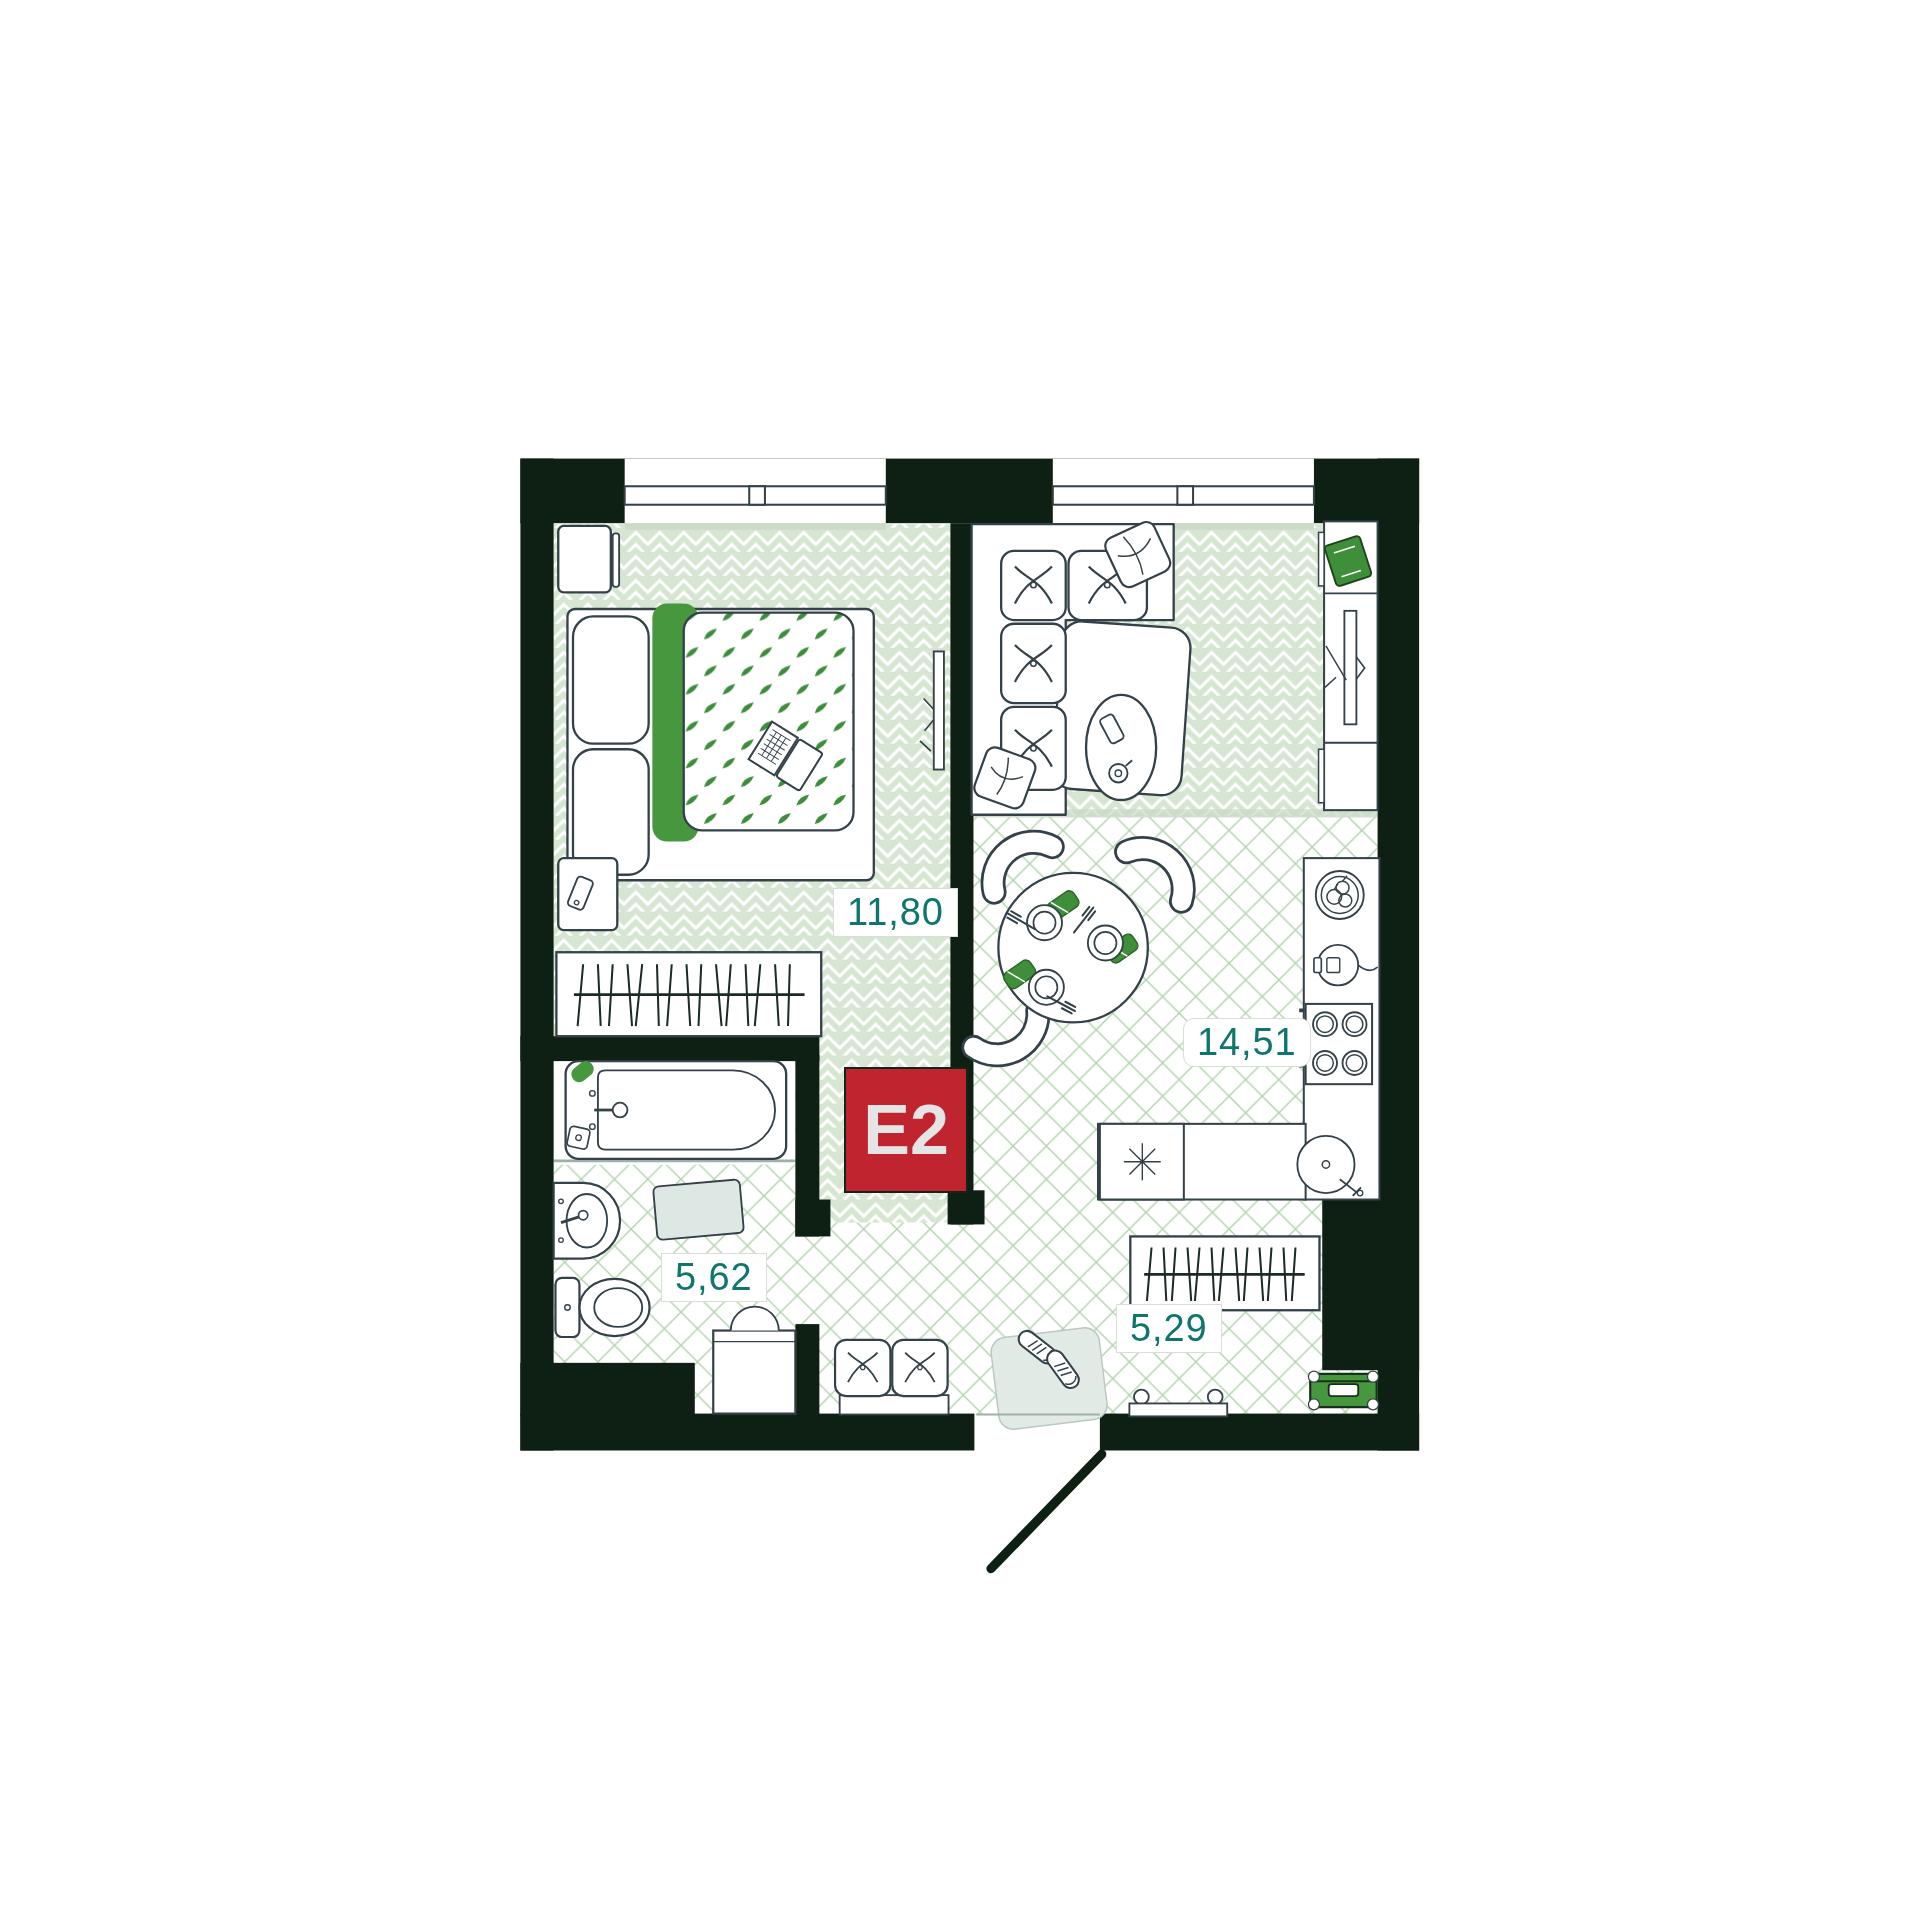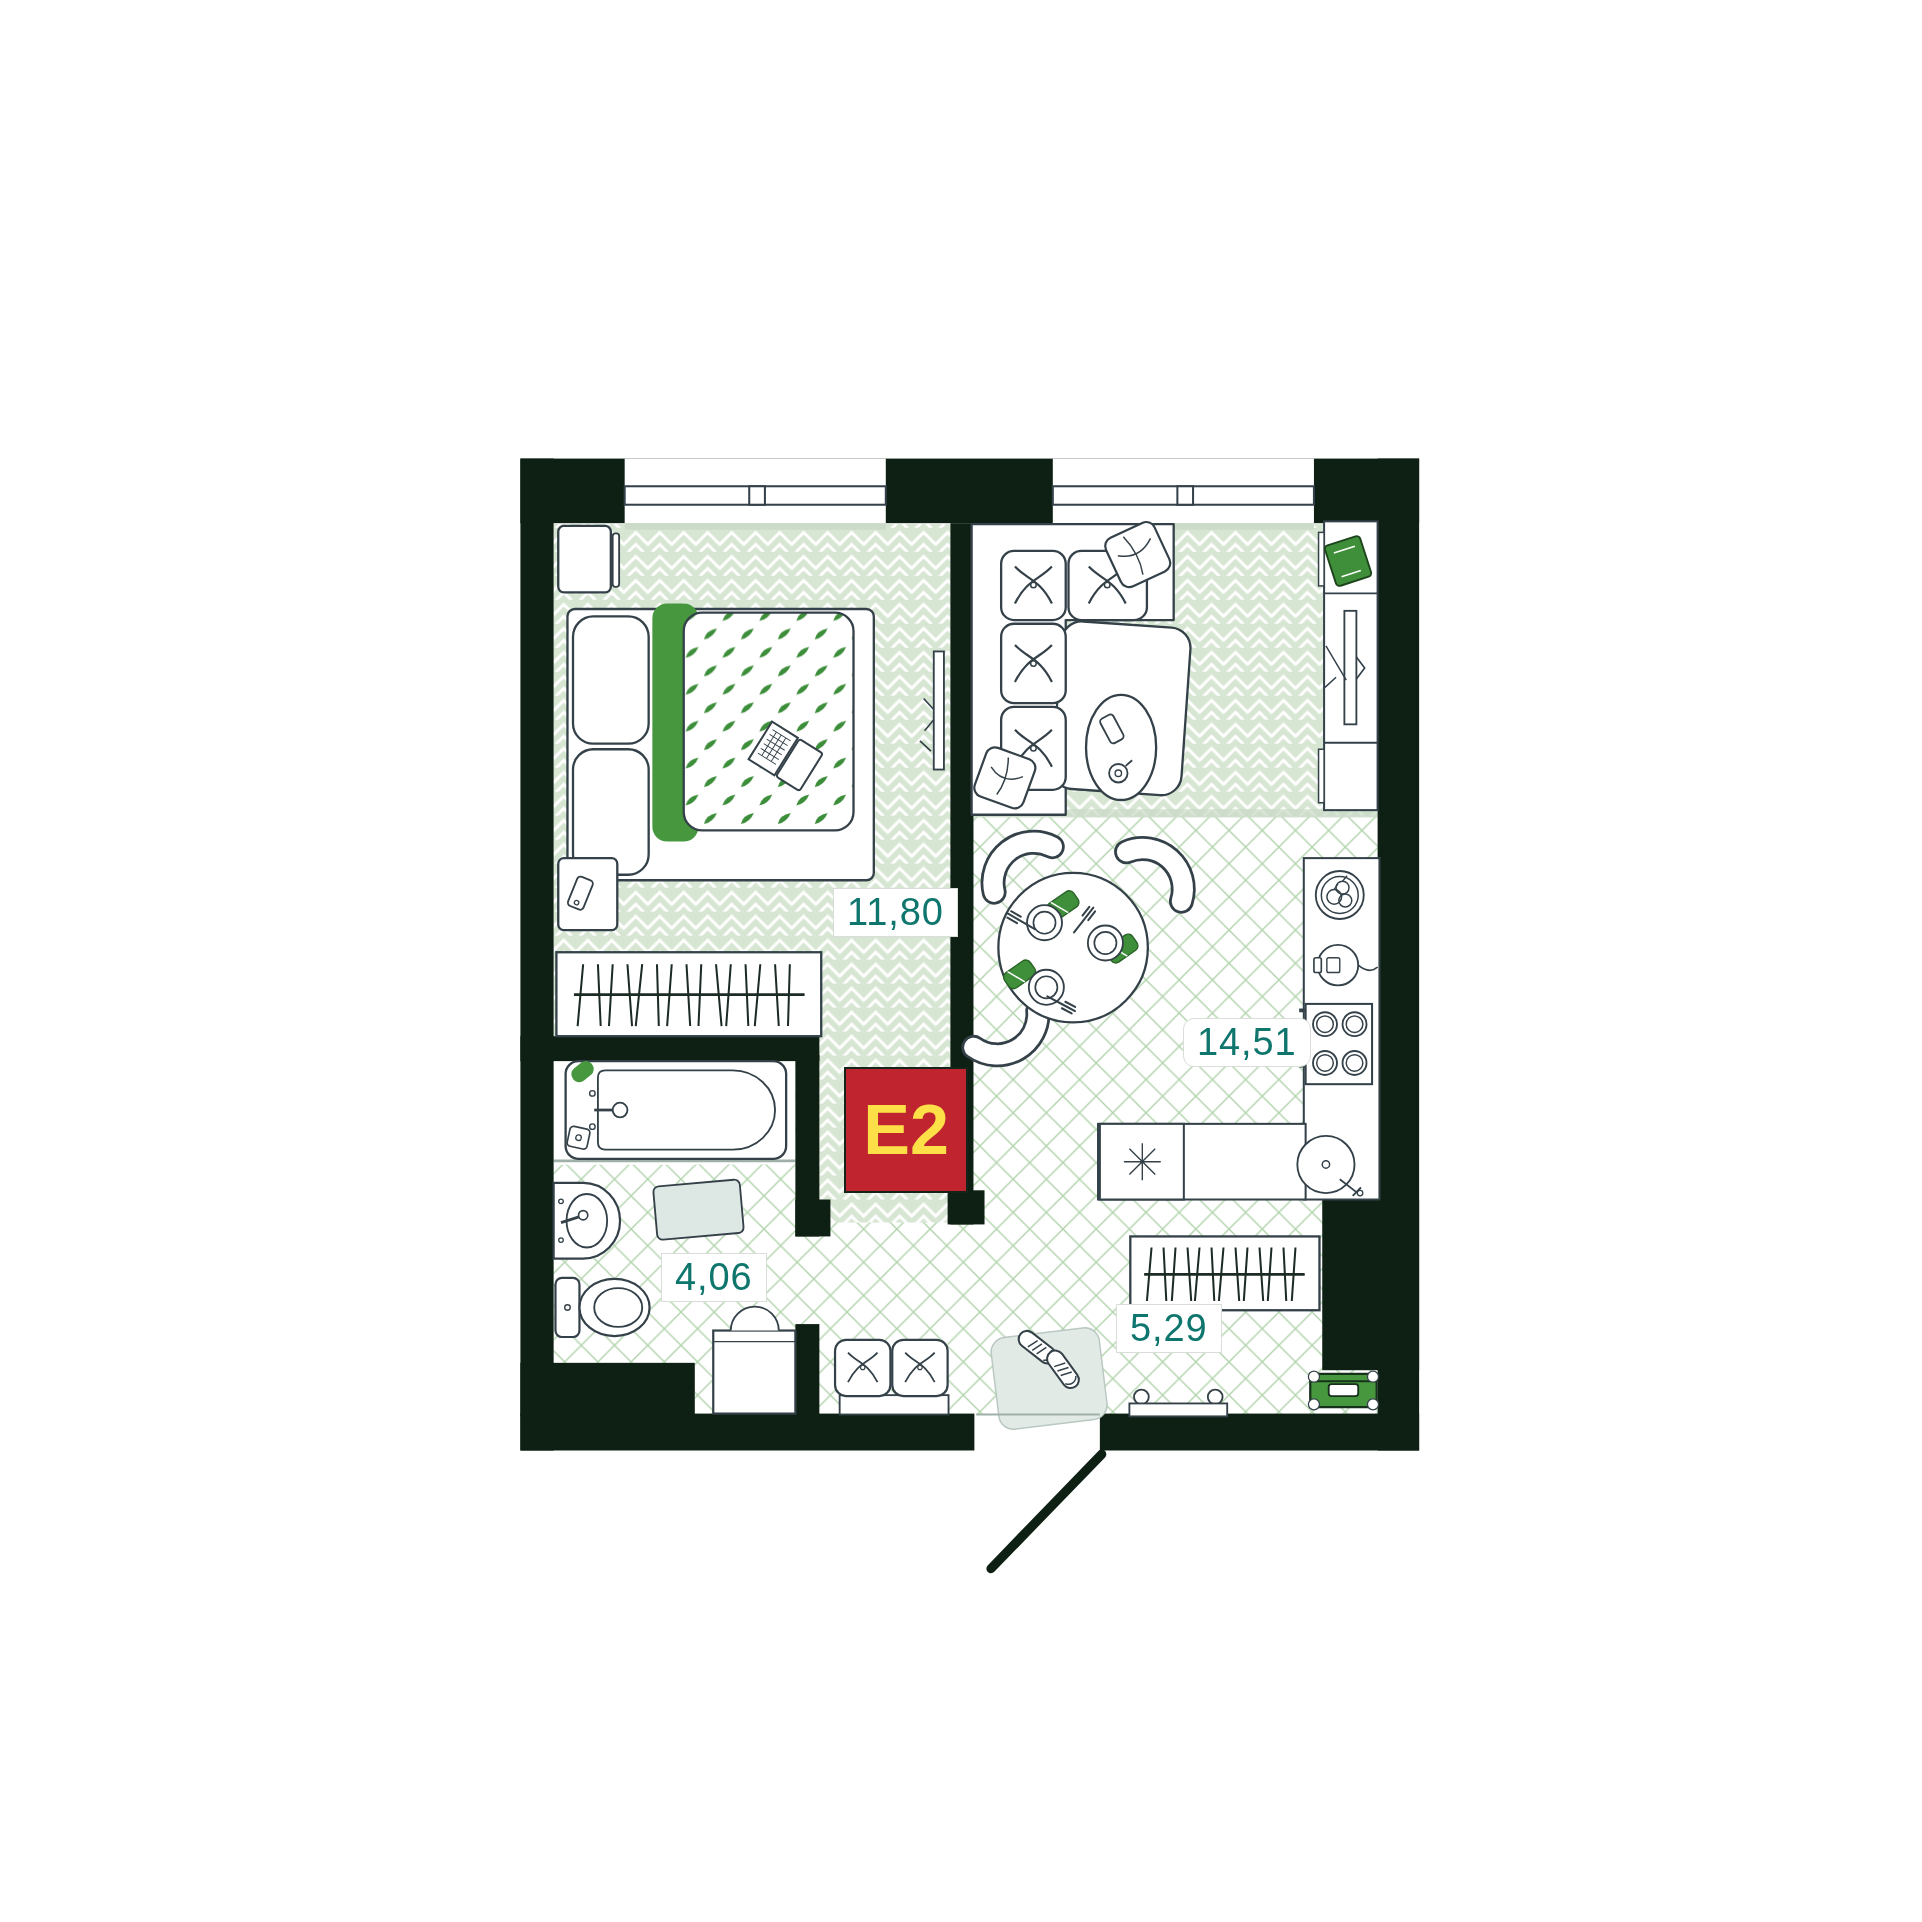--- a/index.html
+++ b/index.html
@@ -3,21 +3,21 @@
 <meta charset="utf-8">
 <style>
   html,body{margin:0;padding:0;background:#ffffff;}
   #stage{position:relative;width:1922px;height:1922px;background:#ffffff;overflow:hidden;
          font-family:"Liberation Sans", sans-serif;}
   #plan-svg{position:absolute;left:0;top:0;}
   .overlay{position:absolute;z-index:5;}
   .area-label{background:#ffffff;border:1.8px solid #d9ded8;color:#0f766e;
               font-size:38px;letter-spacing:0.9px;padding:1.8px 13px;line-height:1.15;}
   #unit-badge{display:flex;border:2.8px solid #15241b;height:122px;}
-  .badge-red{width:120px;background:#c0242f;color:#fde047;display:flex;align-items:center;
+  .badge-red{width:120px;background:#c0242f;color:#e5e5e5;display:flex;align-items:center;
              justify-content:center;font-size:70px;font-weight:600;}
   .badge-info{width:120px;background:#ffffff;border-left:2.8px solid #15241b;display:flex;
               flex-direction:column;align-items:center;justify-content:center;}
   .badge-number{font-size:37px;font-weight:700;color:#1b2420;line-height:1.2;}
   .badge-area{font-size:37px;font-weight:400;color:#25342c;line-height:1.2;}
 </style>
 </head>
 <body>
 
 <div id="stage">
@@ -326,21 +326,21 @@
       <circle cx="1488" cy="1522" r="6" fill="#ffffff" stroke="#344149" stroke-width="1.4"></circle>
     </g>
 
     <path d="M1058,1533 H1192" stroke="#9fb0a8" stroke-width="2"></path>
     <path d="M1194,1576 L1074,1700" stroke="#0e2013" stroke-width="10" stroke-linecap="round"></path>
   </g>
 </svg>
 
 <div class="overlay area-label" style="left:833px;top:888px;">11,80</div>
 <div class="overlay area-label" style="left:1183px;top:1018px;border-radius:11px;">14,51</div>
-<div class="overlay area-label" style="left:661px;top:1253px;">4,06</div>
+<div class="overlay area-label" style="left:661px;top:1253px;">5,62</div>
 <div class="overlay area-label" style="left:1116px;top:1296px;margin-top:8px;">5,29</div>
 
 <div id="unit-badge" class="overlay" style="left:844px;top:1067px;">
   <div class="badge-red">E2</div>
 </div>
 
 </div>
 
 
 </body></html>

